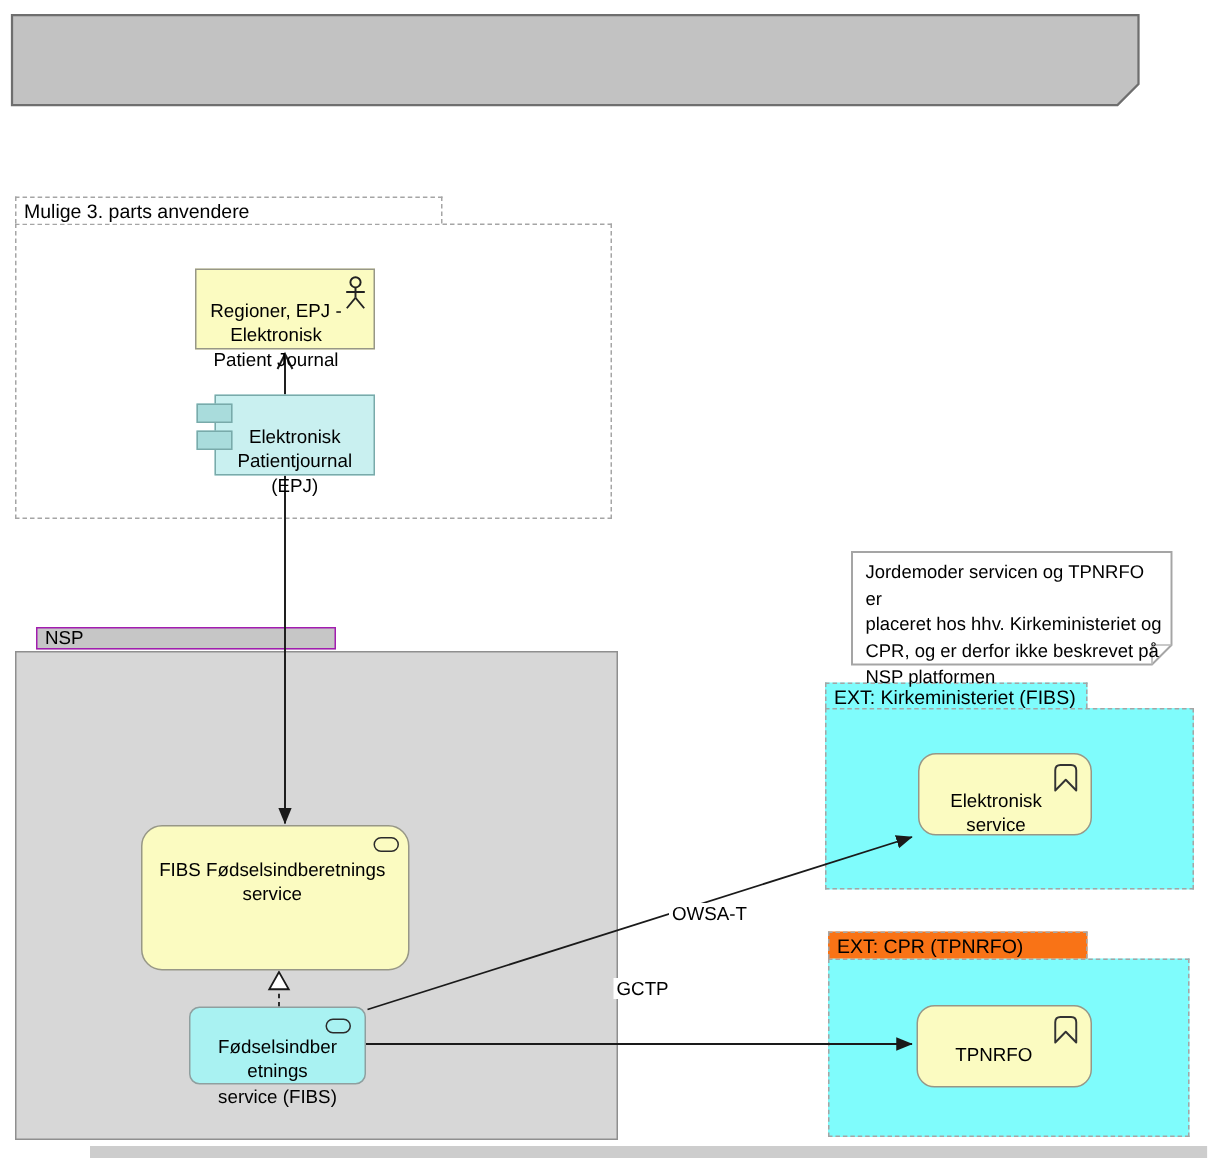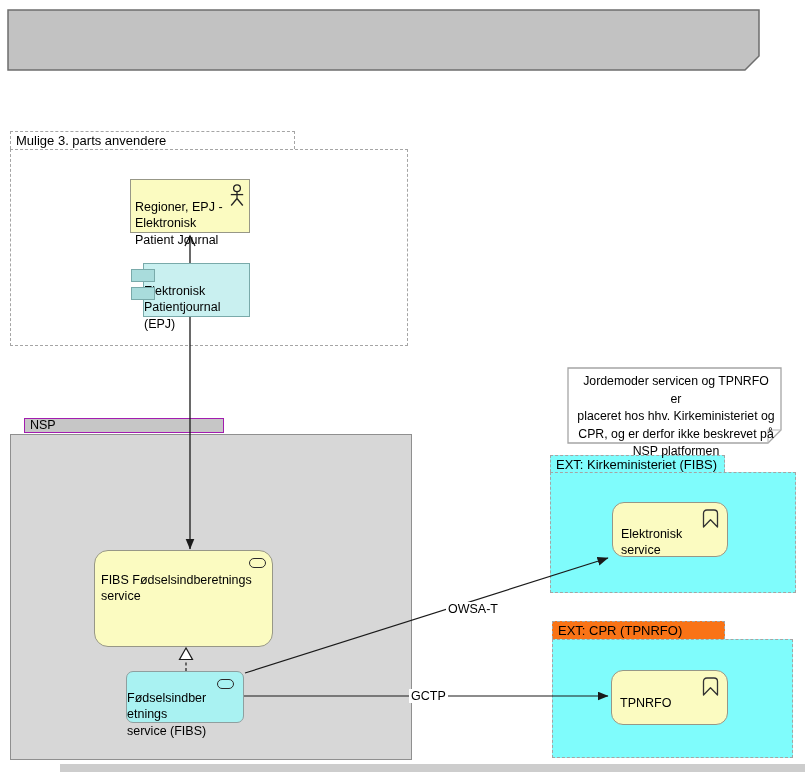--- a/index.html
+++ b/index.html
@@ -28,44 +28,44 @@
 
   #grp-kirke-tab{left:550px;top:455px;width:175px;height:17px;background:#7ffcfc;z-index:2;}
   #grp-kirke-body{left:550px;top:472px;width:246px;height:121px;background:#7ffcfc;z-index:1;}
   #grp-cpr-tab{left:552px;top:621px;width:173px;height:18px;background:#f97316;z-index:2;}
   #grp-cpr-body{left:552px;top:639px;width:241px;height:119px;background:#7ffcfc;z-index:1;}
 
   
   #connectors{left:0;top:0;z-index:5;pointer-events:none;}
 
   
-  .node{box-sizing:border-box;z-index:6;font-size:12.5px;line-height:16.5px;text-align:left;
+  .node{box-sizing:border-box;z-index:6;font-size:12.5px;line-height:16.5px;text-align:center;
         white-space:pre-line;}
   .yellow{background:#fbfbc1;border:1.2px solid #979787;}
   .cyan{background:#a9f2f2;border:1.2px solid #8f9f9f;}
   .rounded{border-radius:12px;}
 
   #node-regioner{left:130px;top:179px;width:120px;height:54px;padding:2px 16px 0 4px;}
   #node-epj{left:143px;top:263px;width:107px;height:54px;background:#c9f0f0;border:1.2px solid #79aaaa;padding-top:2px;}
   .epj-tab{left:131px;width:24px;height:13px;background:#a9dcdc;border:1.2px solid #79aaaa;box-sizing:border-box;z-index:7;}
   #node-fibs-service{left:94px;top:550px;width:179px;height:97px;border-radius:14px;padding:4px 10px 0 6px;}
   #node-fibs-int{left:126px;top:671px;width:118px;height:52px;border-radius:7px;padding-top:1px;}
   #node-jordemoder{left:612px;top:502px;width:116px;height:55px;padding:6px 20px 0 8px;}
   #node-tpnrfo{left:611px;top:670px;width:117px;height:55px;padding:7px 22px 0 8px;}
 
   .node-icon{position:absolute;z-index:8;}
   .stadium{width:17px;height:10px;border:1.4px solid #2b2b2b;border-radius:6px;box-sizing:border-box;background:transparent;}
 
   
-  #note-text{left:577px;top:373px;width:198px;font-size:12.3px;line-height:17.5px;white-space:pre-line;z-index:6;text-align:center;}
+  #note-text{left:577px;top:373px;width:198px;font-size:12.3px;line-height:17.5px;white-space:pre-line;z-index:6;text-align:left;}
 
   
   .conn-label{z-index:7;background:#ffffff;font-size:12.5px;line-height:14px;padding:0 2px;white-space:nowrap;}
   #lbl-owsa{left:446px;top:602px;}
-  #lbl-gctp{left:409px;top:689px;}
+  #lbl-gctp{left:409px;top:652px;}
 
   
   #hscroll{left:60px;top:764px;width:745px;height:8px;background:#cdcdcd;z-index:3;}
 </style>
 </head>
 <body>
 
 <div id="canvas">
 
   <svg class="abs" width="805" height="90" style="left:0;top:0;z-index:1;">

